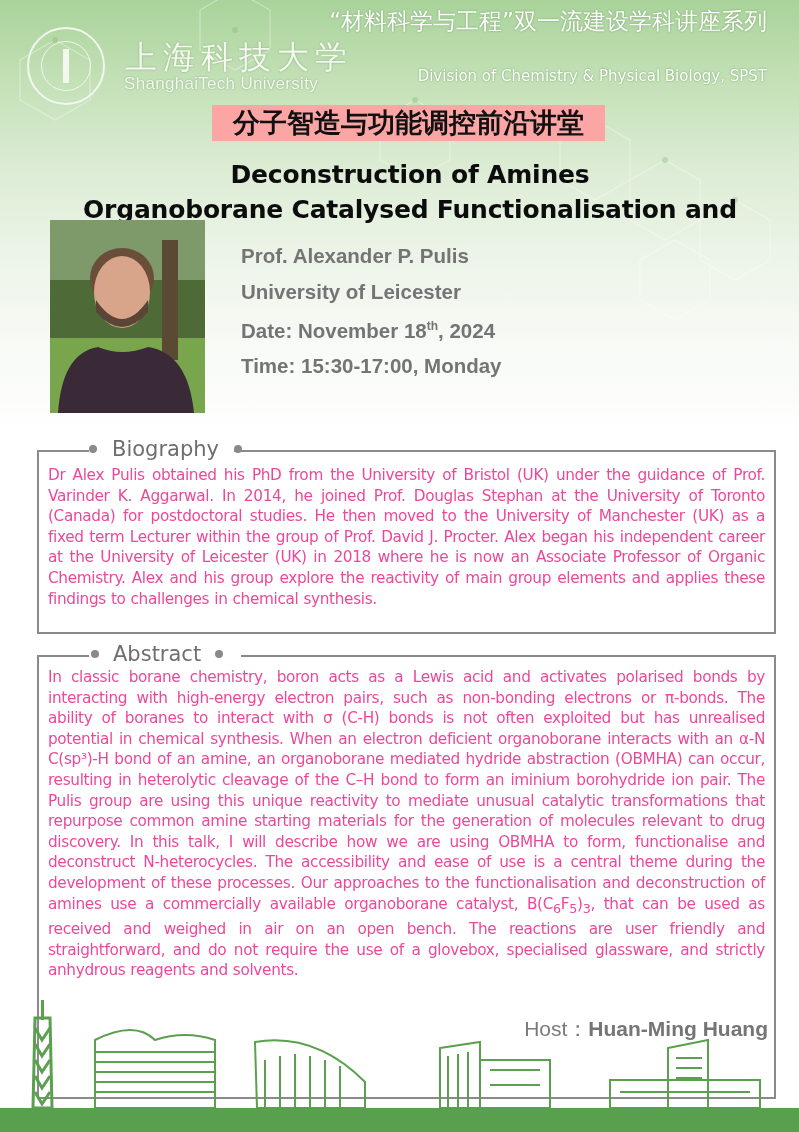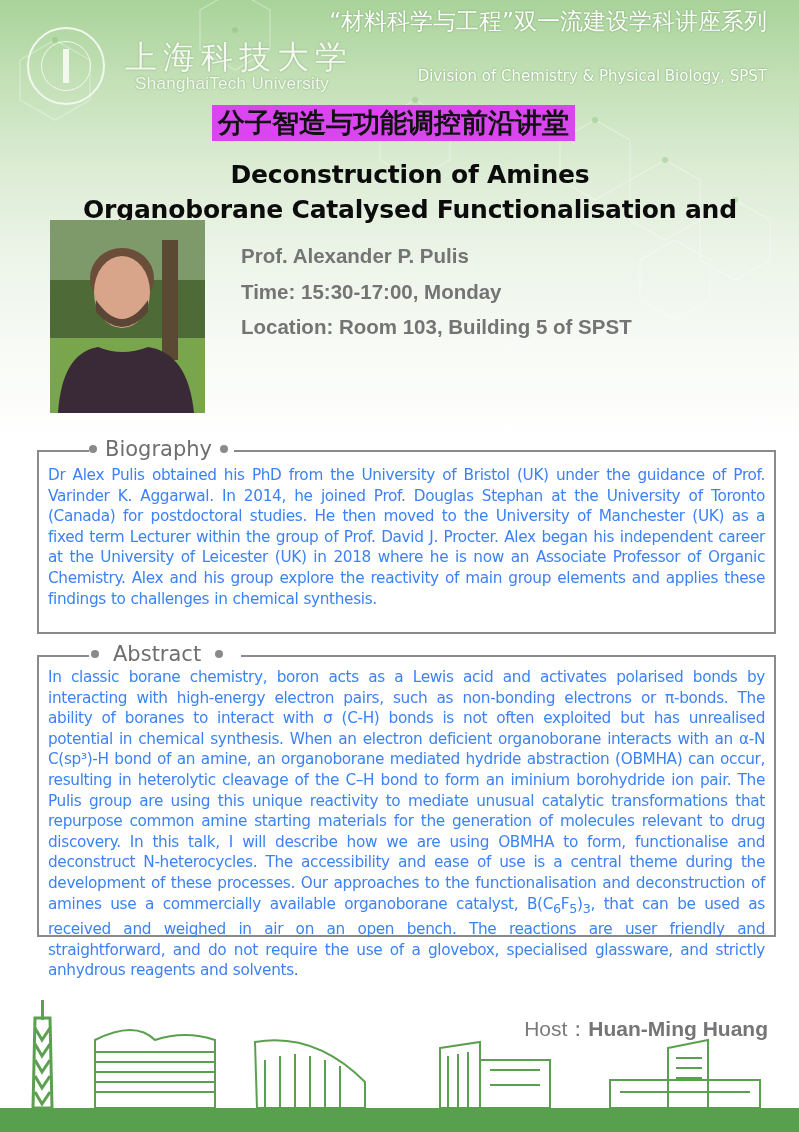--- a/index.html
+++ b/index.html
@@ -4,33 +4,33 @@
 <style>
   html,body{margin:0;padding:0;}
   body{width:799px;height:1132px;position:relative;overflow:hidden;background:#ffffff;font-family:"Liberation Sans",sans-serif;}
   .bg{position:absolute;left:0;top:0;width:799px;height:440px;
       background:linear-gradient(180deg,#a9d39a 0%,#c3e0b6 18%,#dcecd4 38%,#ecf4e8 58%,#f7faf5 78%,#ffffff 100%);}
   .hex{position:absolute;left:0;top:0;width:799px;height:440px;opacity:.35;}
   .logo{position:absolute;left:27px;top:27px;width:78px;height:78px;border-radius:50%;border:2px solid #f2f7ef;box-sizing:border-box;}
   .logo .inner{position:absolute;left:12px;top:12px;width:50px;height:50px;border-radius:50%;border:1.5px solid #f2f7ef;box-sizing:border-box;}
   .logo .tower{position:absolute;left:34px;top:20px;width:6px;height:34px;background:#f2f7ef;}
   .cn-name{position:absolute;left:125px;top:36px;font-family:"DejaVu Serif",serif;font-size:32px;letter-spacing:6px;color:#f4f8f1;text-shadow:0 0 2px #7ea56f;}
-  .en-name{position:absolute;left:135px;top:74px;font-size:17px;color:#f4f8f1;letter-spacing:.3px;text-shadow:0 0 2px #7ea56f;}
+  .en-name{position:absolute;left:124px;top:74px;font-size:17px;color:#f4f8f1;letter-spacing:.3px;text-shadow:0 0 2px #7ea56f;}
   .series{position:absolute;right:32px;top:8px;font-family:"DejaVu Sans",sans-serif;font-size:23px;color:#ffffff;text-shadow:0 0 2px #6d9a5e;text-align:right;line-height:27px;}
   .division{position:absolute;right:32px;top:67px;font-family:"DejaVu Sans",sans-serif;font-size:15px;color:#ffffff;text-shadow:0 0 2px #6d9a5e;}
-  .forum{position:absolute;left:212px;top:105px;height:36px;padding:0 6px;background:#d946ef;font-family:"DejaVu Sans",sans-serif;font-weight:bold;font-size:27px;line-height:36px;color:#111;}
+  .forum{position:absolute;left:212px;top:105px;height:36px;padding:0 21px;background:#fca5a5;font-family:"DejaVu Sans",sans-serif;font-weight:bold;font-size:27px;line-height:36px;color:#111;}
   .title{position:absolute;left:40px;width:740px;top:157px;text-align:center;font-family:"DejaVu Sans",sans-serif;font-weight:bold;font-size:25px;line-height:35px;color:#0c0c0c;letter-spacing:-.2px;}
   .photo{position:absolute;left:50px;top:220px;width:155px;height:193px;overflow:hidden;background:#4e6b3a;}
   .info{position:absolute;left:241px;top:238px;font-weight:bold;font-size:20.5px;color:#747474;line-height:35.5px;}
   .info sup{font-size:12px;}
   .box{position:absolute;left:37px;width:739px;border:2px solid #8a8a8a;box-sizing:border-box;}
   .box-head{position:absolute;display:flex;align-items:center;background:transparent;}
   .dot{width:8px;height:8px;border-radius:50%;background:#8a8a8a;display:inline-block;}
   .head-label{font-family:"DejaVu Sans",sans-serif;font-size:21px;color:#6e6e6e;padding:0 8px;background:#fff;}
-  .box-text{font-family:"DejaVu Sans",sans-serif;font-size:15.3px;color:#3b82f6;line-height:20.6px;text-align:justify;letter-spacing:-.35px;word-spacing:.5px;}
+  .box-text{font-family:"DejaVu Sans",sans-serif;font-size:15.3px;color:#ec4899;line-height:20.6px;text-align:justify;letter-spacing:-.35px;word-spacing:.5px;}
   .host{position:absolute;right:31px;top:1015px;font-size:21px;color:#7a7a7a;}
   .host b{color:#757575;}
   .ground{position:absolute;left:0;top:1108px;width:799px;height:24px;background:#58a04e;}
   .skyline{position:absolute;left:0;top:1000px;width:799px;height:110px;}
 </style>
 </head>
 <body>
 
 <div class="bg"></div>
 <svg class="hex" viewBox="0 0 799 440">
@@ -79,36 +79,37 @@
     <rect x="112" y="20" width="16" height="120" fill="#5b4a33"></rect>
     <ellipse cx="72" cy="58" rx="32" ry="30" fill="#6b4e3a"></ellipse>
     <ellipse cx="72" cy="72" rx="28" ry="36" fill="#d9a58a"></ellipse>
     <path d="M46 80 q26 38 52 0 l0 12 q-26 30 -52 0z" fill="#5a4536"></path>
     <path d="M8 193 q4 -60 40 -66 q24 10 50 0 q40 6 46 66z" fill="#3a2a38"></path>
   </svg>
 </div>
 
 <div class="info">
   <div>Prof. Alexander P. Pulis</div>
+  <div>University of Leicester</div>
+  <div><span>Date: November 18</span><sup>th</sup><span>, 2024</span></div>
   <div>Time: 15:30-17:00, Monday</div>
-  <div>Location: Room 103, Building 5 of SPST</div>
 </div>
 
 <div class="box" style="top:450px;height:184px;border-top:none;">
   <div style="position:absolute;left:-2px;top:0;width:52px;border-top:2px solid #8a8a8a;"></div>
   <div style="position:absolute;left:195px;right:-2px;top:0;border-top:2px solid #8a8a8a;"></div>
-  <div class="box-head" style="left:50px;top:-13px;">
+  <div class="box-head" style="left:50px;top:-13px;gap:7px;">
     <span class="dot"></span>
     <span class="head-label" style="background:transparent;">Biography</span>
     <span class="dot"></span>
   </div>
   <div class="box-text" style="position:absolute;left:9px;right:9px;top:15px;">Dr Alex Pulis obtained his PhD from the University of Bristol (UK) under the guidance of Prof. Varinder K. Aggarwal. In 2014, he joined Prof. Douglas Stephan at the University of Toronto (Canada) for postdoctoral studies. He then moved to the University of Manchester (UK) as a fixed term Lecturer within the group of Prof. David J. Procter. Alex began his independent career at the University of Leicester (UK) in 2018 where he is now an Associate Professor of Organic Chemistry. Alex and his group explore the reactivity of main group elements and applies these findings to challenges in chemical synthesis.</div>
 </div>
 
-<div class="box" style="top:655px;height:282px;border-top:none;">
+<div class="box" style="top:655px;height:444px;border-top:none;">
   <div style="position:absolute;left:-2px;top:0;width:52px;border-top:2px solid #8a8a8a;"></div>
   <div style="position:absolute;left:202px;right:-2px;top:0;border-top:2px solid #8a8a8a;"></div>
   <div class="box-head" style="left:52px;top:-13px;">
     <span class="dot"></span>
     <span class="head-label" style="background:transparent;padding:0 14px;">Abstract</span>
     <span class="dot"></span>
   </div>
   <div class="box-text" style="position:absolute;left:9px;right:9px;top:12px;">
     <span>In classic borane chemistry, boron acts as a Lewis acid and activates polarised bonds by interacting with high-energy electron pairs, such as non-bonding electrons or π-bonds. The ability of boranes to interact with σ (C-H) bonds is not often exploited but has unrealised potential in chemical synthesis. When an electron deficient organoborane interacts with an α-N C(sp³)-H bond of an amine, an organoborane mediated hydride abstraction (OBMHA) can occur, resulting in heterolytic cleavage of the C–H bond to form an iminium borohydride ion pair. The Pulis group are using this unique reactivity to mediate unusual catalytic transformations that repurpose common amine starting materials for the generation of molecules relevant to drug discovery. In this talk, I will describe how we are using OBMHA to form, functionalise and deconstruct N-heterocycles. The accessibility and ease of use is a central theme during the development of these processes. Our approaches to the functionalisation and deconstruction of amines use a commercially available organoborane catalyst, B(C</span><sub>6</sub><span>F</span><sub>5</sub><span>)</span><sub>3</sub><span>, that can be used as received and weighed in air on an open bench. The reactions are user friendly and straightforward, and do not require the use of a glovebox, specialised glassware, and strictly anhydrous reagents and solvents.</span>
   </div>

